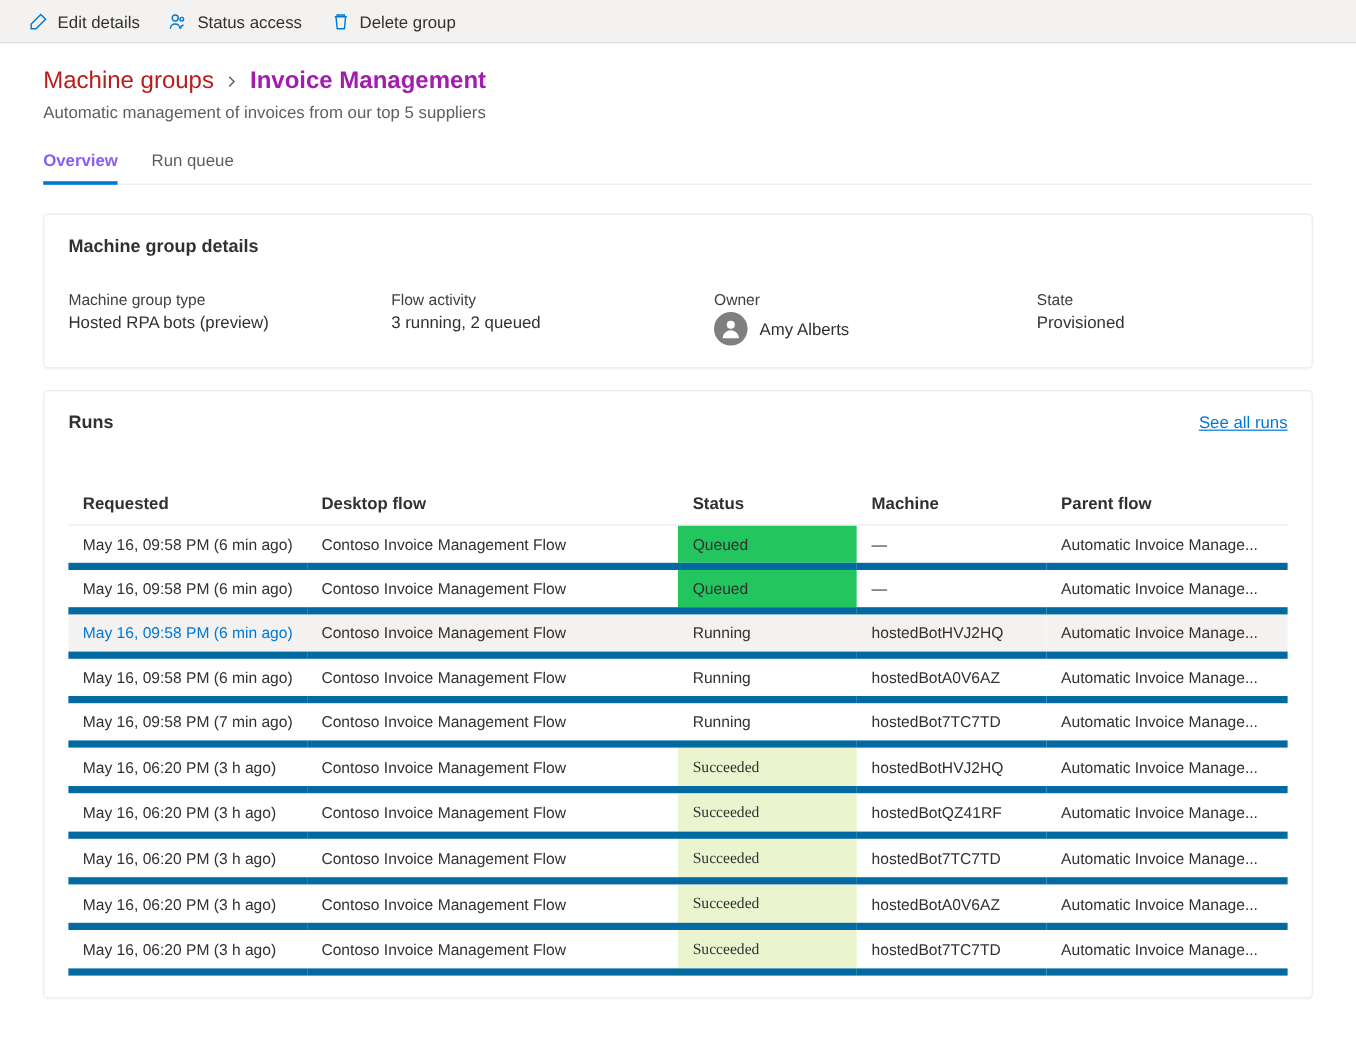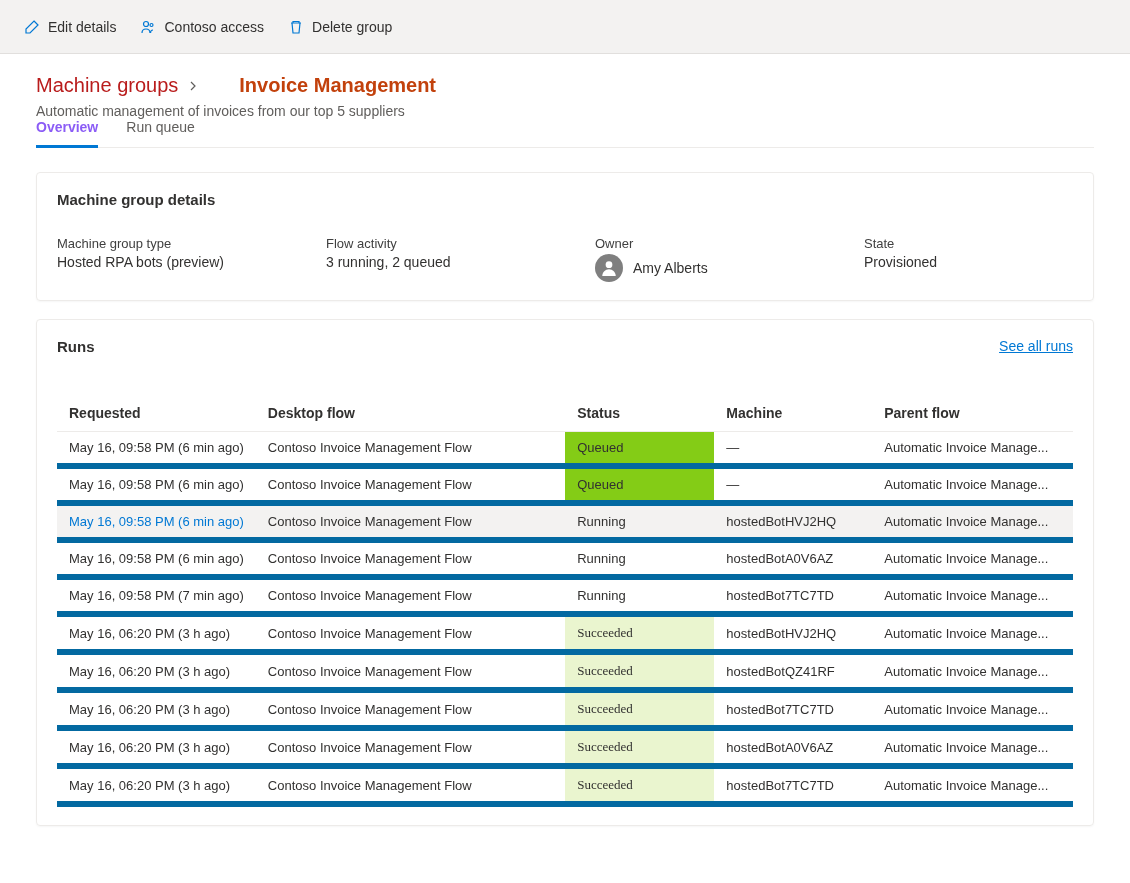--- a/index.html
+++ b/index.html
@@ -13,21 +13,21 @@
       color: #323130;
       font-size: 14px;
     }
     .toolbar {
       background: #f3f2f1;
       border-bottom: 1px solid #e1dfdd;
       padding: 0 24px;
       display: flex;
       align-items: center;
       gap: 24px;
-      height: 54px;
+      height: 36px;
     }
     .toolbar-item {
       display: flex;
       align-items: center;
       gap: 8px;
       color: #323130;
       cursor: pointer;
       font-size: 14px;
     }
     .toolbar-icon {
@@ -48,26 +48,26 @@
     .breadcrumb-parent {
       font-weight: 400;
       color: #b91c1c;
     }
     .breadcrumb-chevron {
       color: #605e5c;
       font-size: 14px;
     }
     .breadcrumb-current {
       font-weight: 600;
-      color: #c2410c;
-      margin-left: 31px;
+      color: #a21caf;
     }
     .description {
       color: #605e5c;
       font-size: 14px;
+      margin-bottom: 24px;
     }
     .tabs {
       display: flex;
       gap: 28px;
       border-bottom: 1px solid #edebe9;
       margin-bottom: 24px;
     }
     .tab {
       padding: 0 0 12px 0;
       cursor: pointer;
@@ -168,21 +168,21 @@
       overflow: hidden;
       text-overflow: ellipsis;
     }
     .table tbody tr.highlight-row {
       background: #f3f2f1;
     }
     .table tbody tr.highlight-row td:first-child {
       color: #0078d4;
     }
     .status-queued {
-      background: #84cc16;
+      background: #22c55e;
       display: block;
       padding: 12px;
       margin: -12px;
     }
     .status-succeeded {
       background: #eaf5cf;
       display: block;
       padding: 12px;
       margin: -12px;
       font-family: Liberation Serif, serif;
@@ -203,21 +203,21 @@
       </svg>
     <span>Edit details</span>
   </div>
   <div class="toolbar-item">
     <svg class="toolbar-icon" viewBox="0 0 16 16" fill="none" stroke="currentColor" stroke-width="1.2">
         <circle cx="6" cy="5" r="2.5"></circle>
         <path d="M2 14c0-2.5 1.8-4 4-4s4 1.5 4 4"></path>
         <circle cx="11.5" cy="6" r="1.5"></circle>
         <path d="M10.5 14c0-1.8 1.2-3 2.5-3"></path>
       </svg>
-    <span>Contoso access</span>
+    <span>Status access</span>
   </div>
   <div class="toolbar-item">
     <svg class="toolbar-icon" viewBox="0 0 16 16" fill="none" stroke="currentColor" stroke-width="1.2">
         <path d="M3 4h10M5 4V2.5h6V4M4 4l1 10h6l1-10"></path>
       </svg>
     <span>Delete group</span>
   </div>
 </div>
 
 <div class="content">

